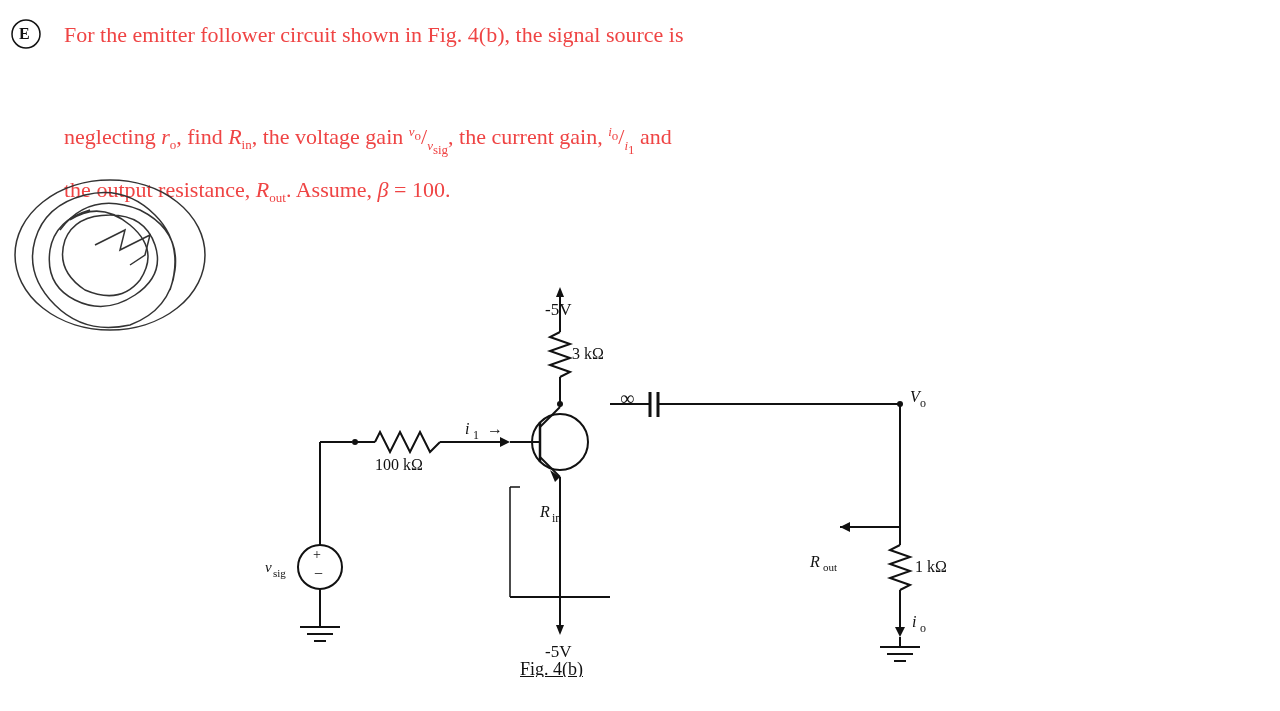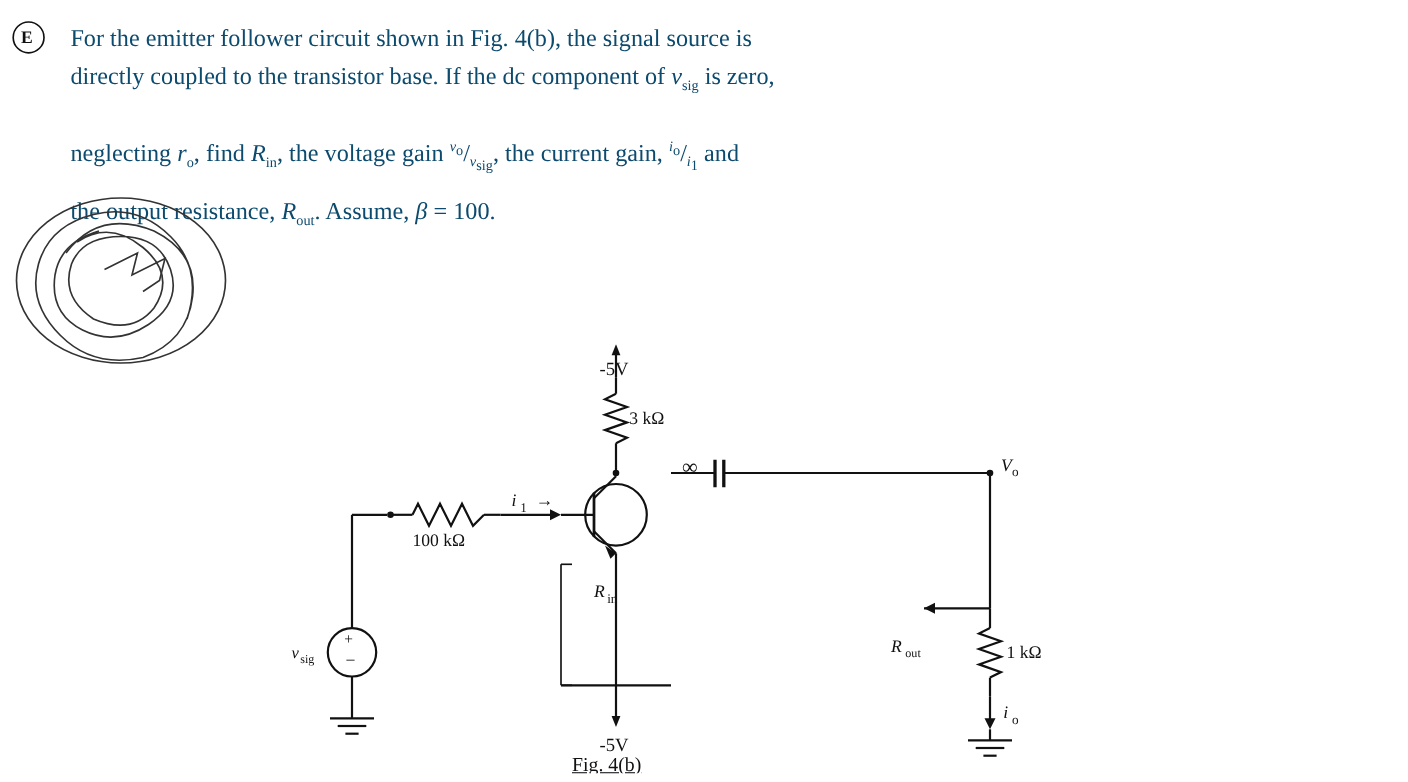--- a/index.html
+++ b/index.html
@@ -16,21 +16,21 @@
       position: absolute;
       top: 0; left: 0;
       width: 1280px;
       height: 711px;
       padding: 18px 28px 10px 28px;
     }
 
     .problem-text {
       font-size: 22px;
       line-height: 1.55;
-      color: #0c4a6e;
+      color: #ef4444;
       text-align: justify;
       padding-left: 36px;
     }
 
     .problem-number {
       position: absolute;
       left: 10px;
       top: 18px;
       font-size: 22px;
       font-weight: bold;
@@ -56,41 +56,41 @@
 
   <div class="problem-number">
     <svg width="32" height="32" viewBox="0 0 32 32">
       <circle cx="16" cy="16" r="14" fill="none" stroke="#111" stroke-width="1.5"></circle>
       <text x="9" y="21" font-size="16" font-family="Times New Roman" fill="#111">E</text>
     </svg>
   </div>
 
   <div class="problem-text">
     <span>For the emitter follower circuit shown in Fig. 4(b), the signal source is</span><br>
-    <span>directly coupled to the transistor base. If the dc component of <i>v</i><sub>sig</sub> is zero,</span><br>
+    <br>
     <br>
     <span>neglecting <i>r</i><sub>o</sub>, find <i>R</i><sub>in</sub>, the voltage gain <sup><i>v</i><sub>o</sub></sup>/<sub><i>v</i><sub>sig</sub></sub>, the current gain, <sup><i>i</i><sub>o</sub></sup>/<sub><i>i</i><sub>1</sub></sub> and</span><br>
     <div style="margin-top:14px;">
       the output resistance, <i>R</i><sub>out</sub>. Assume, <i>β</i> = 100.
     </div>
   </div>
 
   <div class="scribble">
     <svg width="200" height="170" viewBox="0 0 200 170">
 
       <ellipse cx="100" cy="85" rx="95" ry="75" fill="none" stroke="#333" stroke-width="1.5"></ellipse>
 
       <path d="M 60 50 Q 90 30 120 55 Q 150 80 130 110 Q 110 135 75 120 Q 45 100 55 70 Q 65 45 100 45 Q 135 45 145 75 Q 155 105 125 125 Q 95 145 65 130 Q 35 115 40 80 Q 45 50 80 40" fill="none" stroke="#333" stroke-width="1.5"></path>
       <path d="M 50 60 Q 80 20 130 40 Q 170 60 165 100 Q 160 140 120 155 Q 75 165 45 135 Q 15 105 25 70 Q 35 35 75 25 Q 115 15 145 45 Q 175 75 160 120" fill="none" stroke="#333" stroke-width="1.5"></path>
 
       <path d="M 85 75 L 115 60 L 110 80 L 140 65 L 135 85 L 120 95" fill="none" stroke="#333" stroke-width="1.5"></path>
     </svg>
   </div>
 
-  <div style="position:absolute; top:313px; left:200px; width:950px; height:390px;">
+  <div style="position:absolute; top:287px; left:200px; width:950px; height:390px;">
     <svg width="950" height="390" viewBox="0 0 950 390">
 
       <line x1="360" y1="30" x2="360" y2="5" stroke="#111" stroke-width="2"></line>
       <polygon points="360,0 356,10 364,10" fill="#111"></polygon>
       <text x="345" y="28" font-family="Times New Roman" font-size="17" fill="#111">-5V</text>
 
       <line x1="360" y1="30" x2="360" y2="45" stroke="#111" stroke-width="2"></line>
 
       <polyline points="360,45 350,50 370,57 350,64 370,71 350,78 370,85 360,90" fill="none" stroke="#111" stroke-width="2"></polyline>
       <line x1="360" y1="90" x2="360" y2="115" stroke="#111" stroke-width="2"></line>

